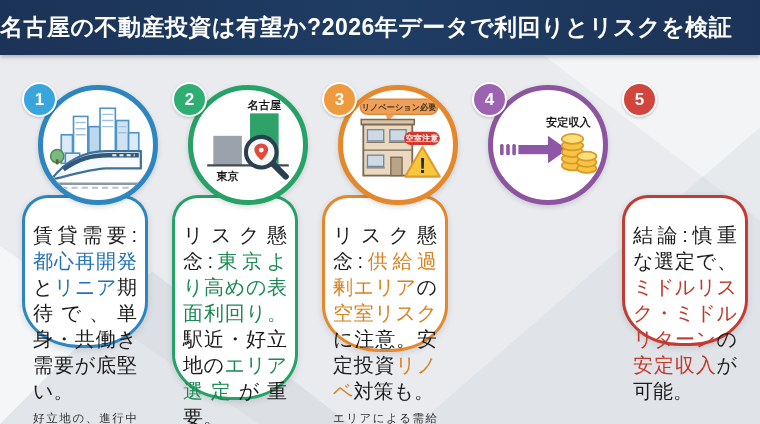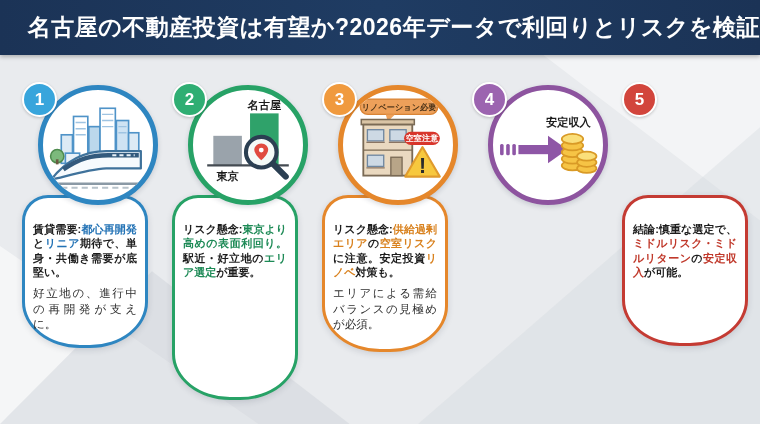--- a/index.html
+++ b/index.html
@@ -16,42 +16,42 @@
     clip-path:polygon(0 100%,20% 64%,46% 100%);}
   .deco2{position:absolute;inset:0;pointer-events:none;}
   .deco2::before{content:"";position:absolute;inset:0;background:rgba(255,255,255,.45);
     clip-path:polygon(62% 0,100% 0,100% 52%);}
   .deco2::after{content:"";position:absolute;inset:0;background:rgba(210,214,220,.35);
     clip-path:polygon(100% 30%,100% 100%,55% 100%);}
 
   .header{
     position:absolute;top:0;left:0;right:0;height:55px;
     background:linear-gradient(90deg,#1b3356,#1f3c63 50%,#1b3356);
-    display:flex;align-items:center;justify-content:flex-end;
+    display:flex;align-items:center;justify-content:flex-start;
     box-shadow:0 2px 4px rgba(0,0,0,.25);
     z-index:5;
   }
   .title{color:#ffffff;font-weight:bold;font-size:23px;letter-spacing:.5px;white-space:nowrap;}
 
   .card{position:absolute;top:0;width:126px;height:424px;}
   .c0{left:22px;}  .c1{left:172px;} .c2{left:322px;} .c3{left:472px;} .c4{left:622px;}
 
   .body{
     position:absolute;left:0;right:0;top:195px;
     background:#ffffff;border:3px solid var(--ring);
     border-radius:26px 26px 58px 58px / 26px 26px 46px 46px;
     box-shadow:0 2px 6px rgba(40,50,70,.15);
     box-sizing:border-box;
     padding:24px 8px 0 8px;
   }
   .c0 .body{height:153px;} .c1 .body{height:205px;} .c2 .body{height:157px;}
   .c3 .body{height:203px;} .c4 .body{height:151px;}
 
   .main{
-    font-size:11px;font-weight:bold;color:#1c1c1c;line-height:1.3;
+    font-size:20px;font-weight:normal;color:#1c1c1c;line-height:1.3;
     text-align:justify;letter-spacing:0;
   }
   .main .hl{color:var(--hl);}
   .sub{
     margin-top:7px;font-size:11.5px;color:#2e2e2e;line-height:1.35;text-align:justify;
   }
 
   .circle{
     position:absolute;top:85px;left:16px;width:110px;height:110px;
     background:#ffffff;border:5px solid var(--ring);border-radius:50%;

